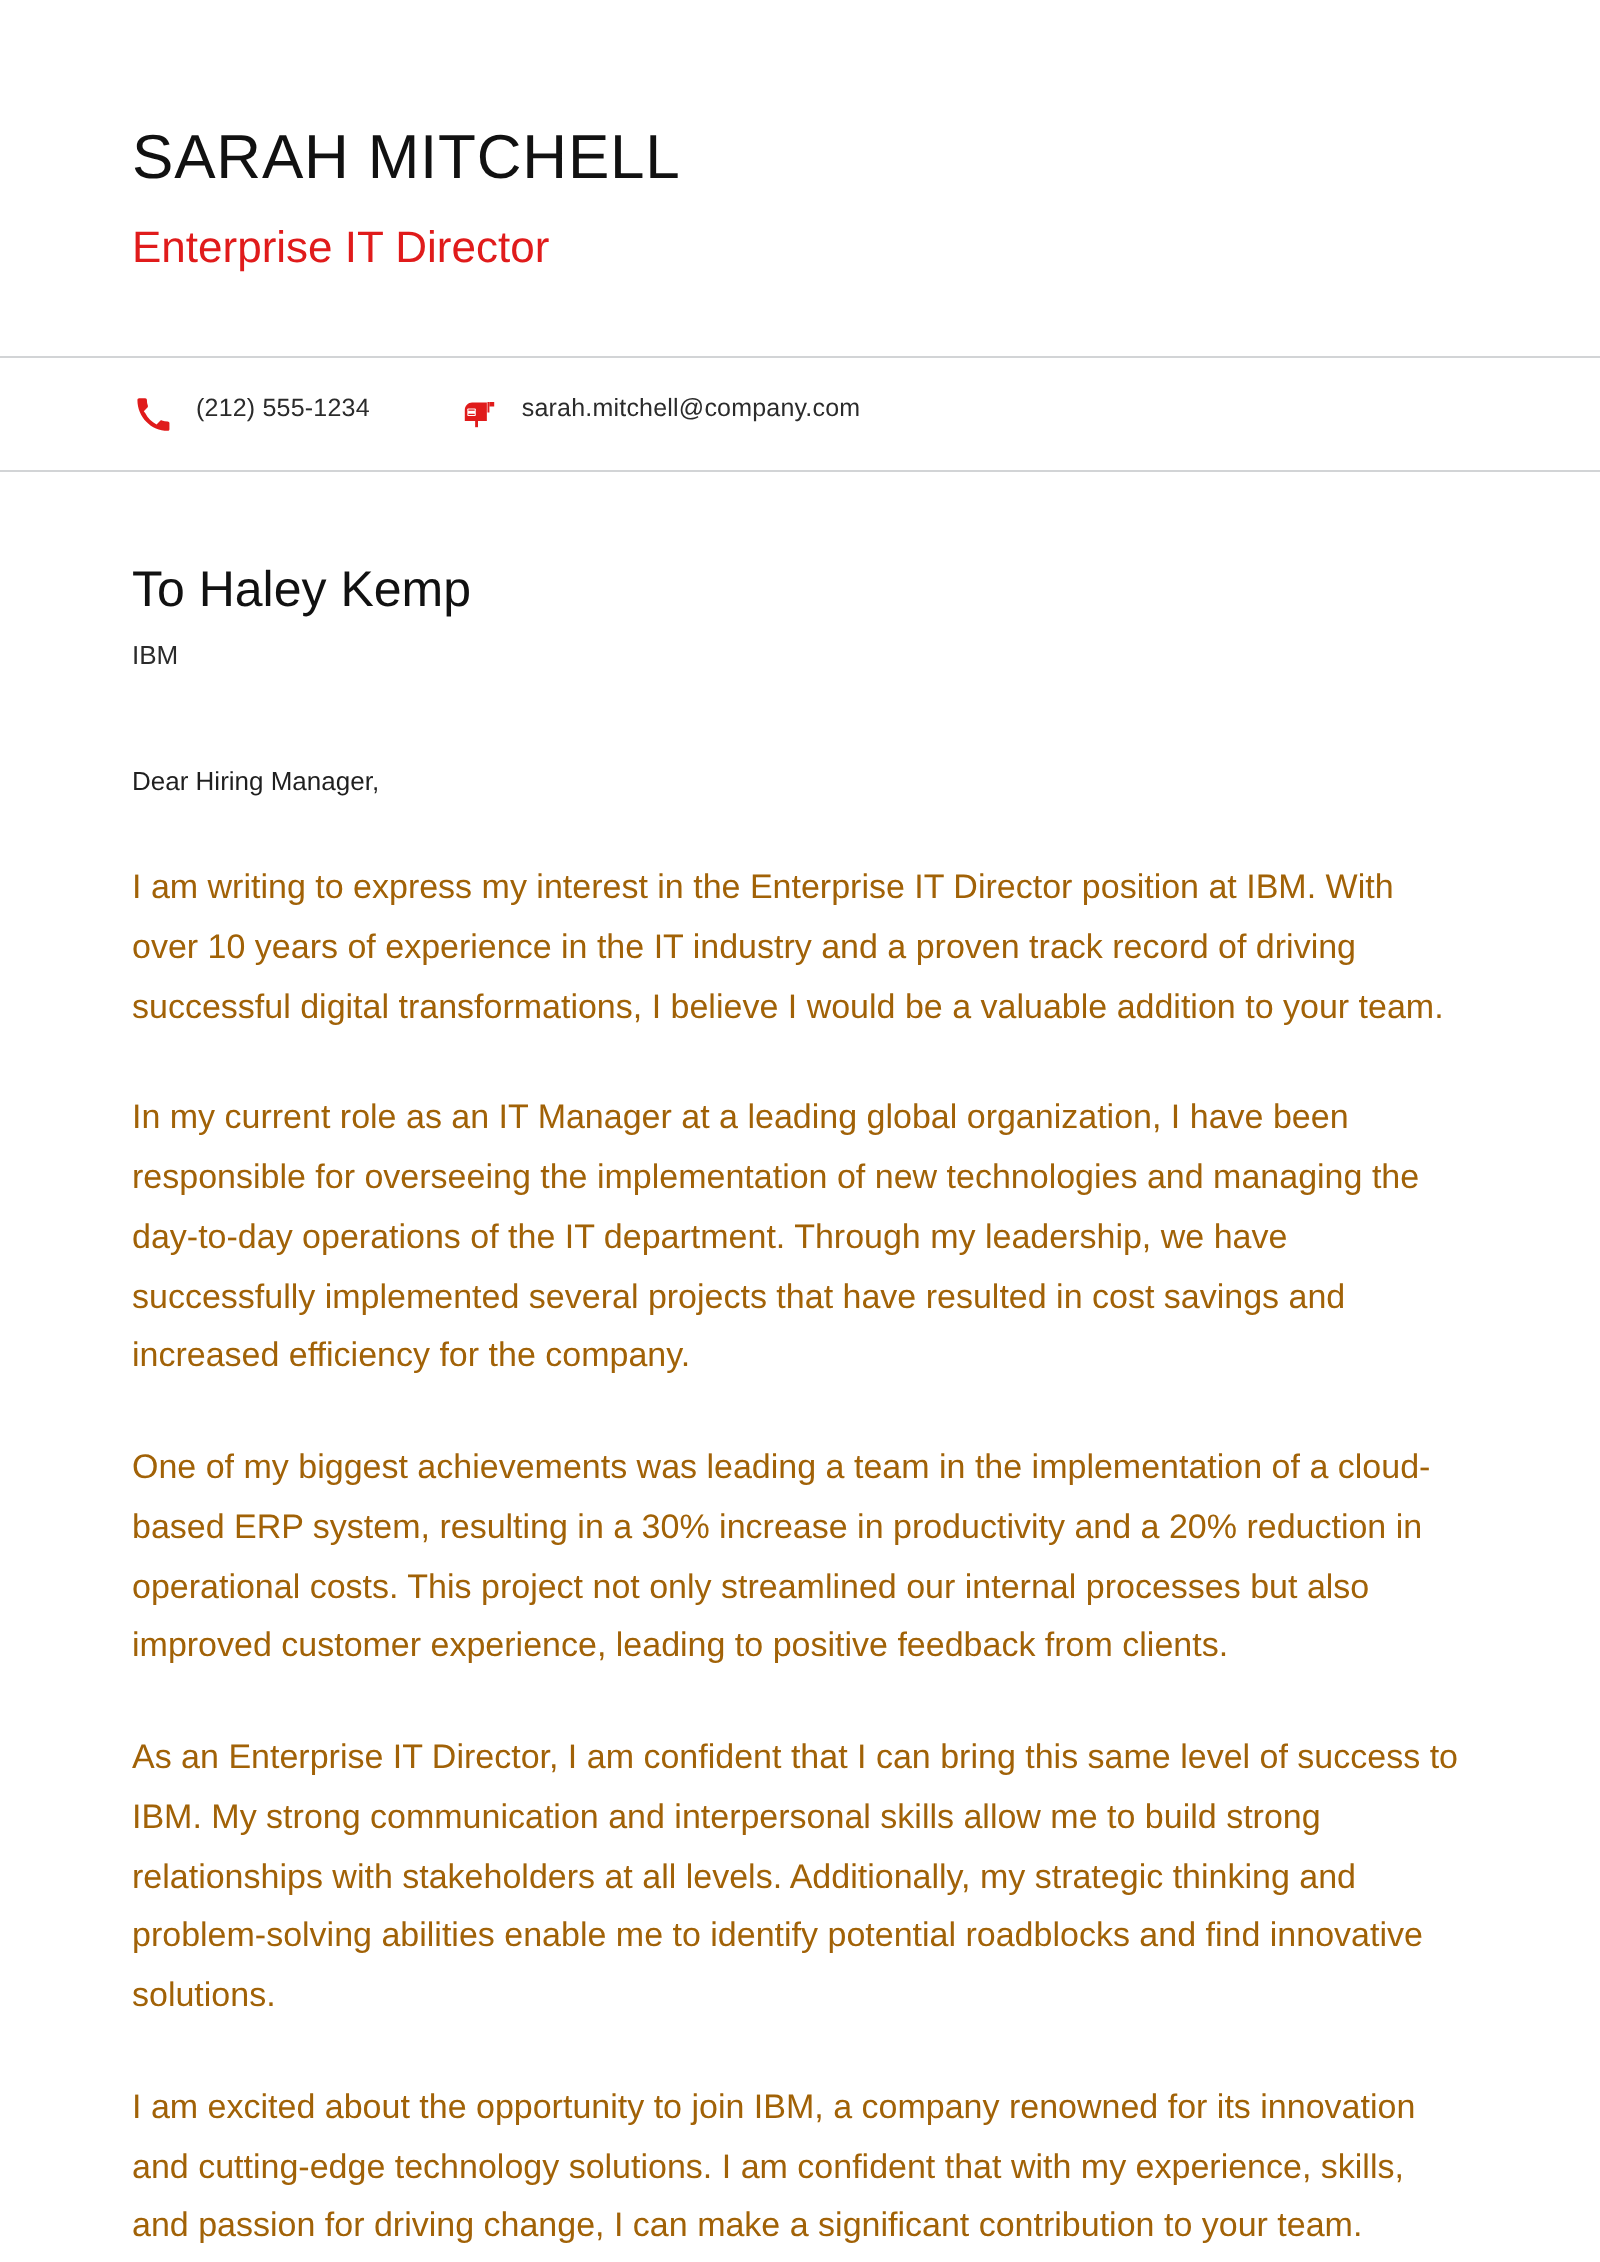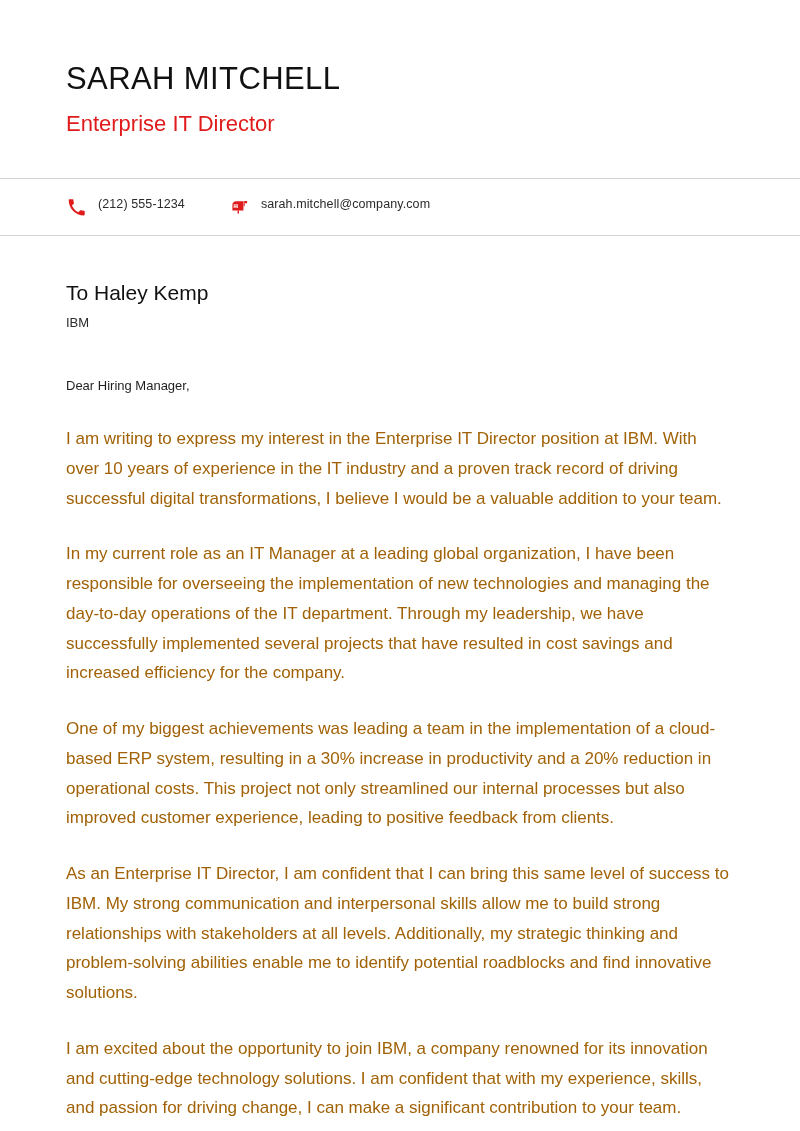--- a/index.html
+++ b/index.html
@@ -85,21 +85,21 @@
   }
 
   
   .letter {
     padding: 0 66px;
   }
   .recipient-block {
     margin-top: 44px;
   }
   .recipient-name {
-    font-size: 21px;
+    font-size: 25px;
     font-weight: 400;
     color: #111111;
     margin: 0;
     line-height: 1.25;
   }
   .recipient-company {
     font-size: 13px;
     color: #2b2b2b;
     margin: 8px 0 0 0;
     line-height: 1.2;

